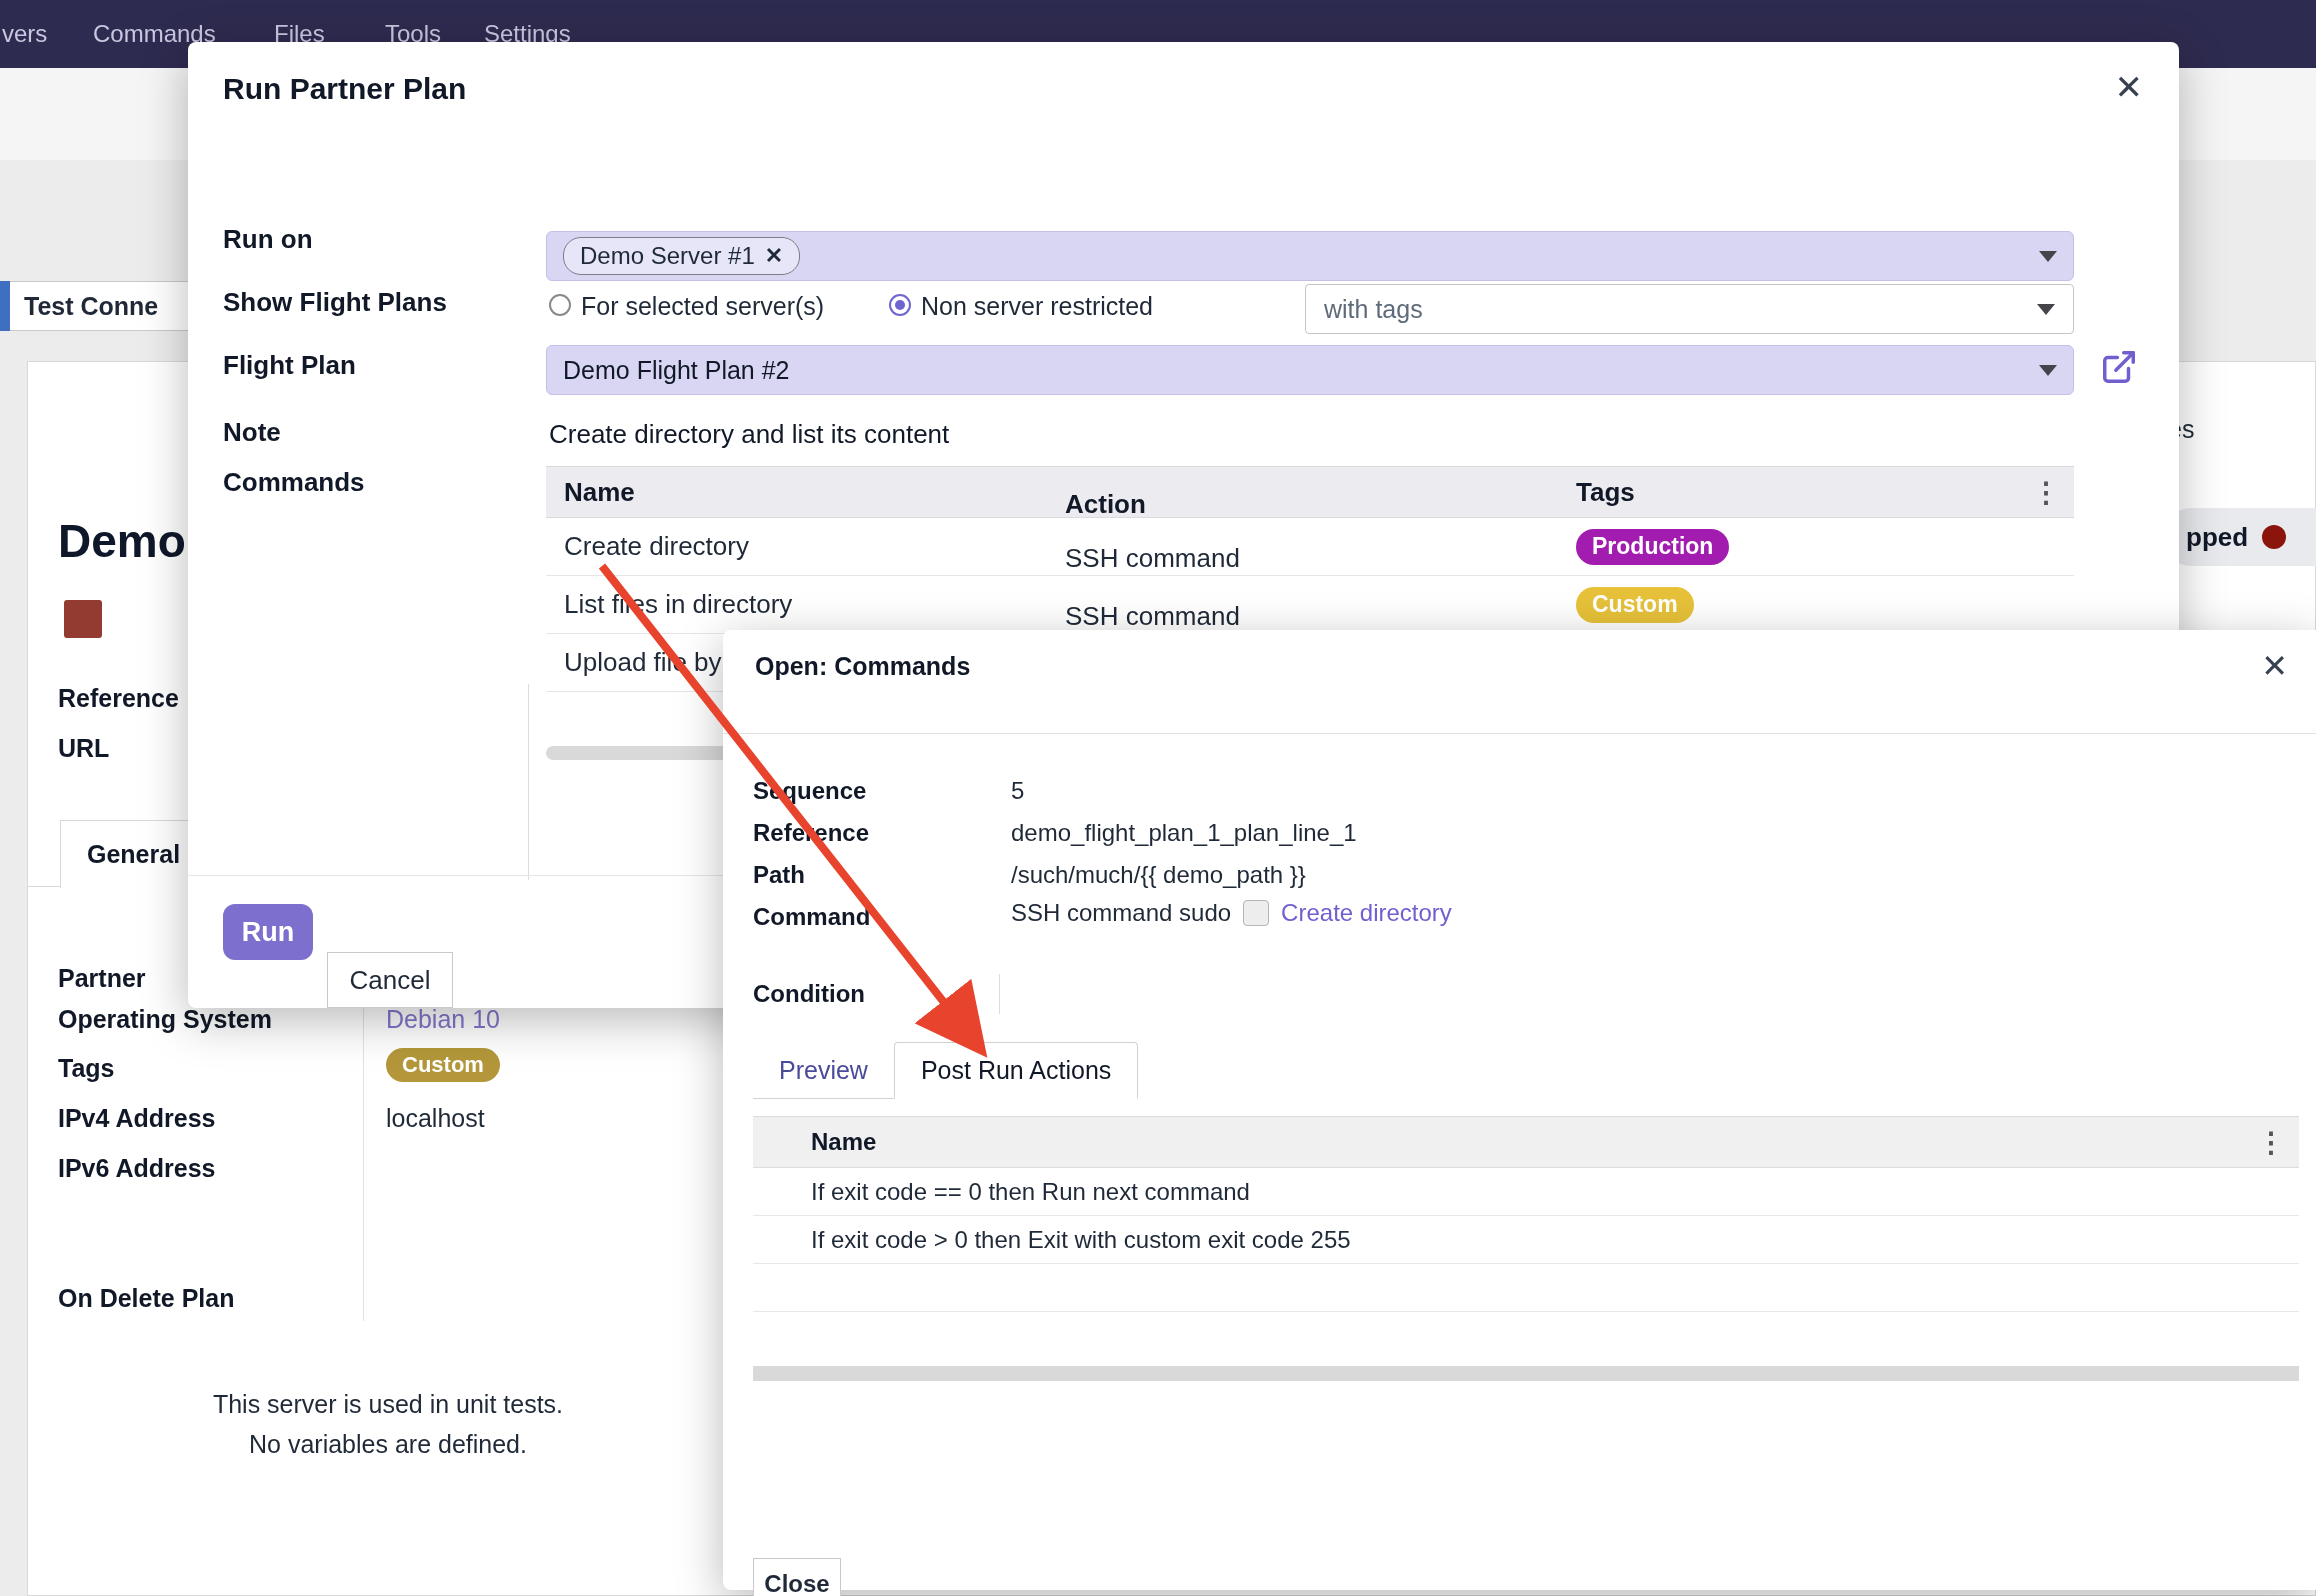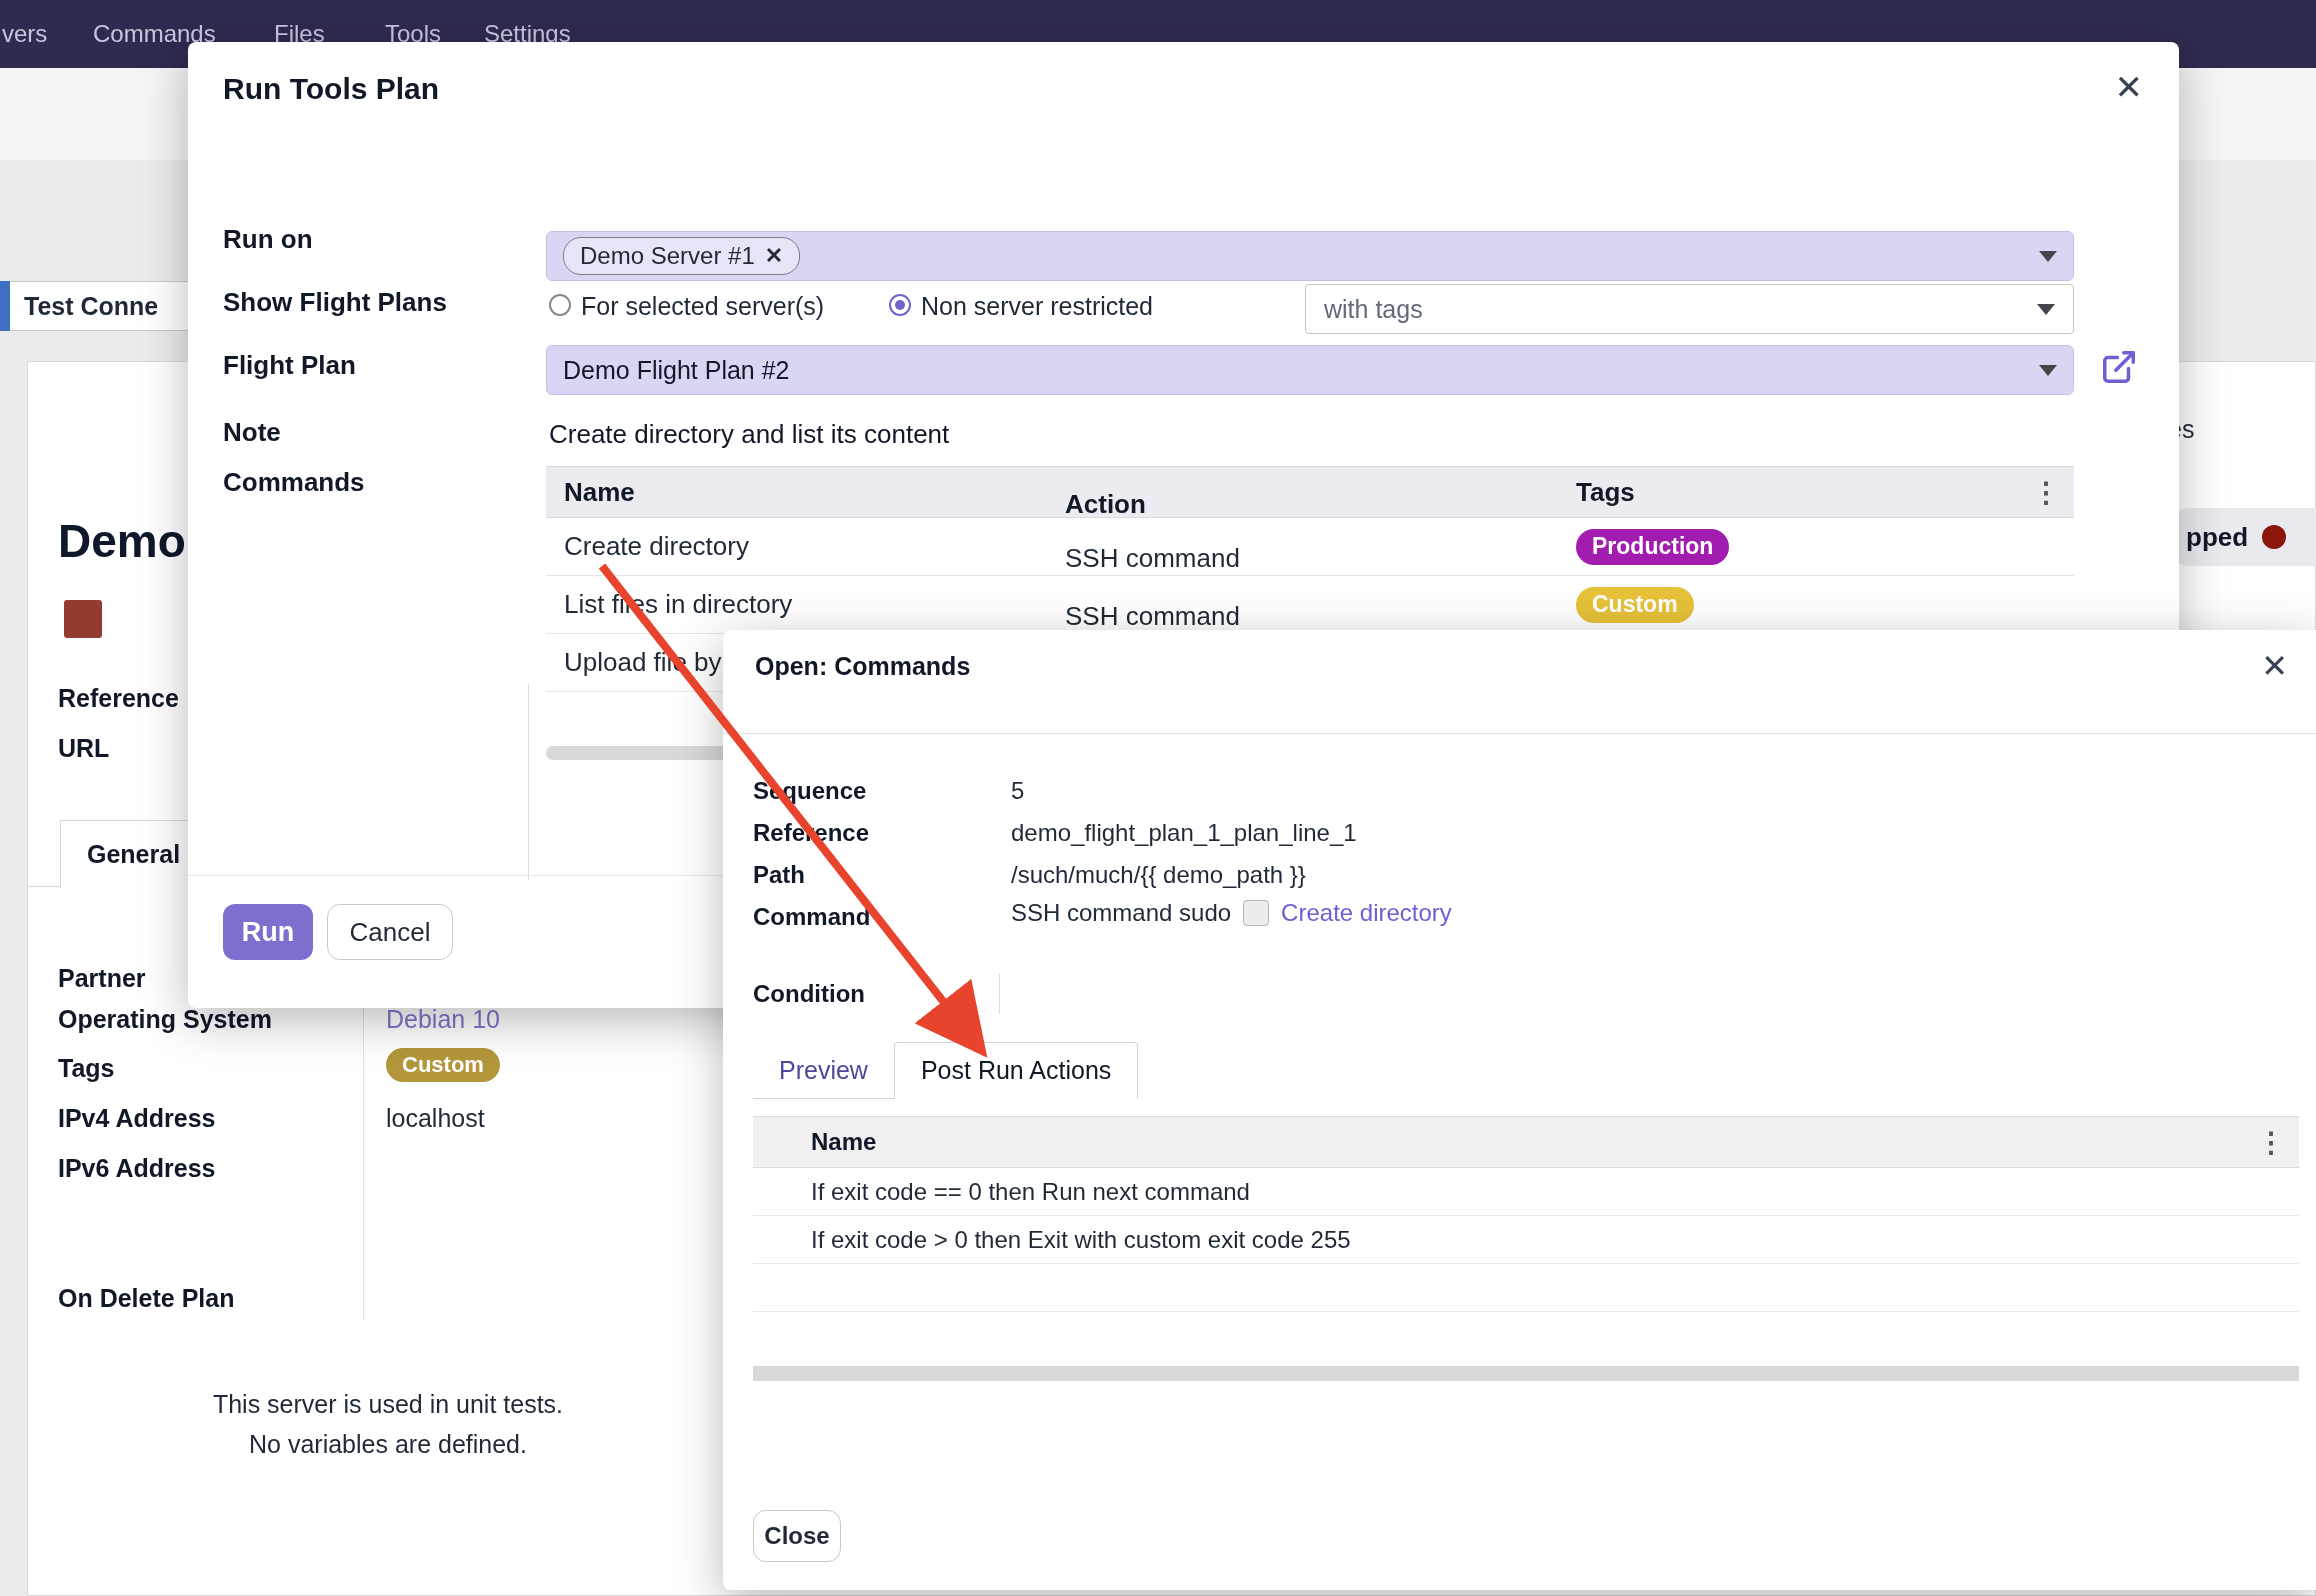--- a/index.html
+++ b/index.html
@@ -67,21 +67,21 @@
     border-bottom:1px solid #d9d9de;font-weight:700;color:#111827;box-sizing:border-box;}
   .t-row{display:flex;align-items:center;height:58px;border-bottom:1px solid #e6e6e6;box-sizing:border-box;cursor:pointer;}
   .c-name{width:519px;padding-left:18px;box-sizing:border-box;}
   .c-action{width:511px;margin-top:24px;}
   .c-tags{flex:1;display:flex;align-items:center;}
   .kebab{margin-left:auto;padding-right:14px;color:#555;font-size:28px;cursor:pointer;}
   .badge-production{background:#a21caf;text-align:right;}
   .badge-custom-modal{background:#e6c139;}
   .scroll-stub{background:#d9d9d9;border-radius:7px;}
   .btn-primary{background:#7d6fce;color:#fff;border:none;border-radius:12px;font-size:27px;font-weight:600;cursor:pointer;}
-  .btn-plain{background:#fff;color:#1f2937;border:1px solid #c9c9c9;border-radius:13px;font-size:26px;cursor:pointer;}
+  .btn-plain{background:#fff;color:#1f2937;border:1px solid #c9c9c9;border-radius:0;font-size:26px;cursor:pointer;margin-top:48px;}
   .ext-link svg{display:block;}
   .thin-vline{width:1px;background:#ddd;}
 
   
   .modal2{left:723px;top:630px;width:1593px;height:960px;border-radius:8px 0 0 8px;z-index:20;}
   .m2-field-lbl{font-size:24px;font-weight:700;color:#111827;white-space:nowrap;}
   .m2-field-val{font-size:24px;color:#1f2937;white-space:nowrap;display:flex;align-items:center;}
   .chk{width:26px;height:26px;border:1px solid #b5b5b5;background:#ededed;border-radius:4px;
     margin:0 12px;box-sizing:border-box;display:inline-block;}
   .cmd-link{color:#6f5fd0;cursor:pointer;}
@@ -150,21 +150,21 @@
 
     <div class="abs right-text">es</div>
 
     <div class="abs status-badge">
       <span class="txt">pped</span>
       <span class="status-dot"></span>
     </div>
   </section>
 
   <section class="modal modal1">
-    <div class="abs modal-title" style="left:35px;top:30px;font-size:30px">Run Tools Plan</div>
+    <div class="abs modal-title" style="left:35px;top:30px;font-size:30px">Run Partner Plan</div>
     <div class="abs close-x" style="right:36px;top:28px">✕</div>
 
     <div class="abs m1-label" style="left:35px;top:182px">Run on</div>
     <div class="abs m1-label" style="left:35px;top:245px">Show Flight Plans</div>
     <div class="abs m1-label" style="left:35px;top:308px">Flight Plan</div>
     <div class="abs m1-label" style="left:35px;top:375px">Note</div>
     <div class="abs m1-label" style="left:35px;top:425px">Commands</div>
 
     <div class="abs field-lav" style="left:358px;top:179px;width:1528px;height:50px;display:flex;align-items:center;padding:0 16px;justify-content:space-between;margin-top:10px;">
       <span class="tag-pill">

